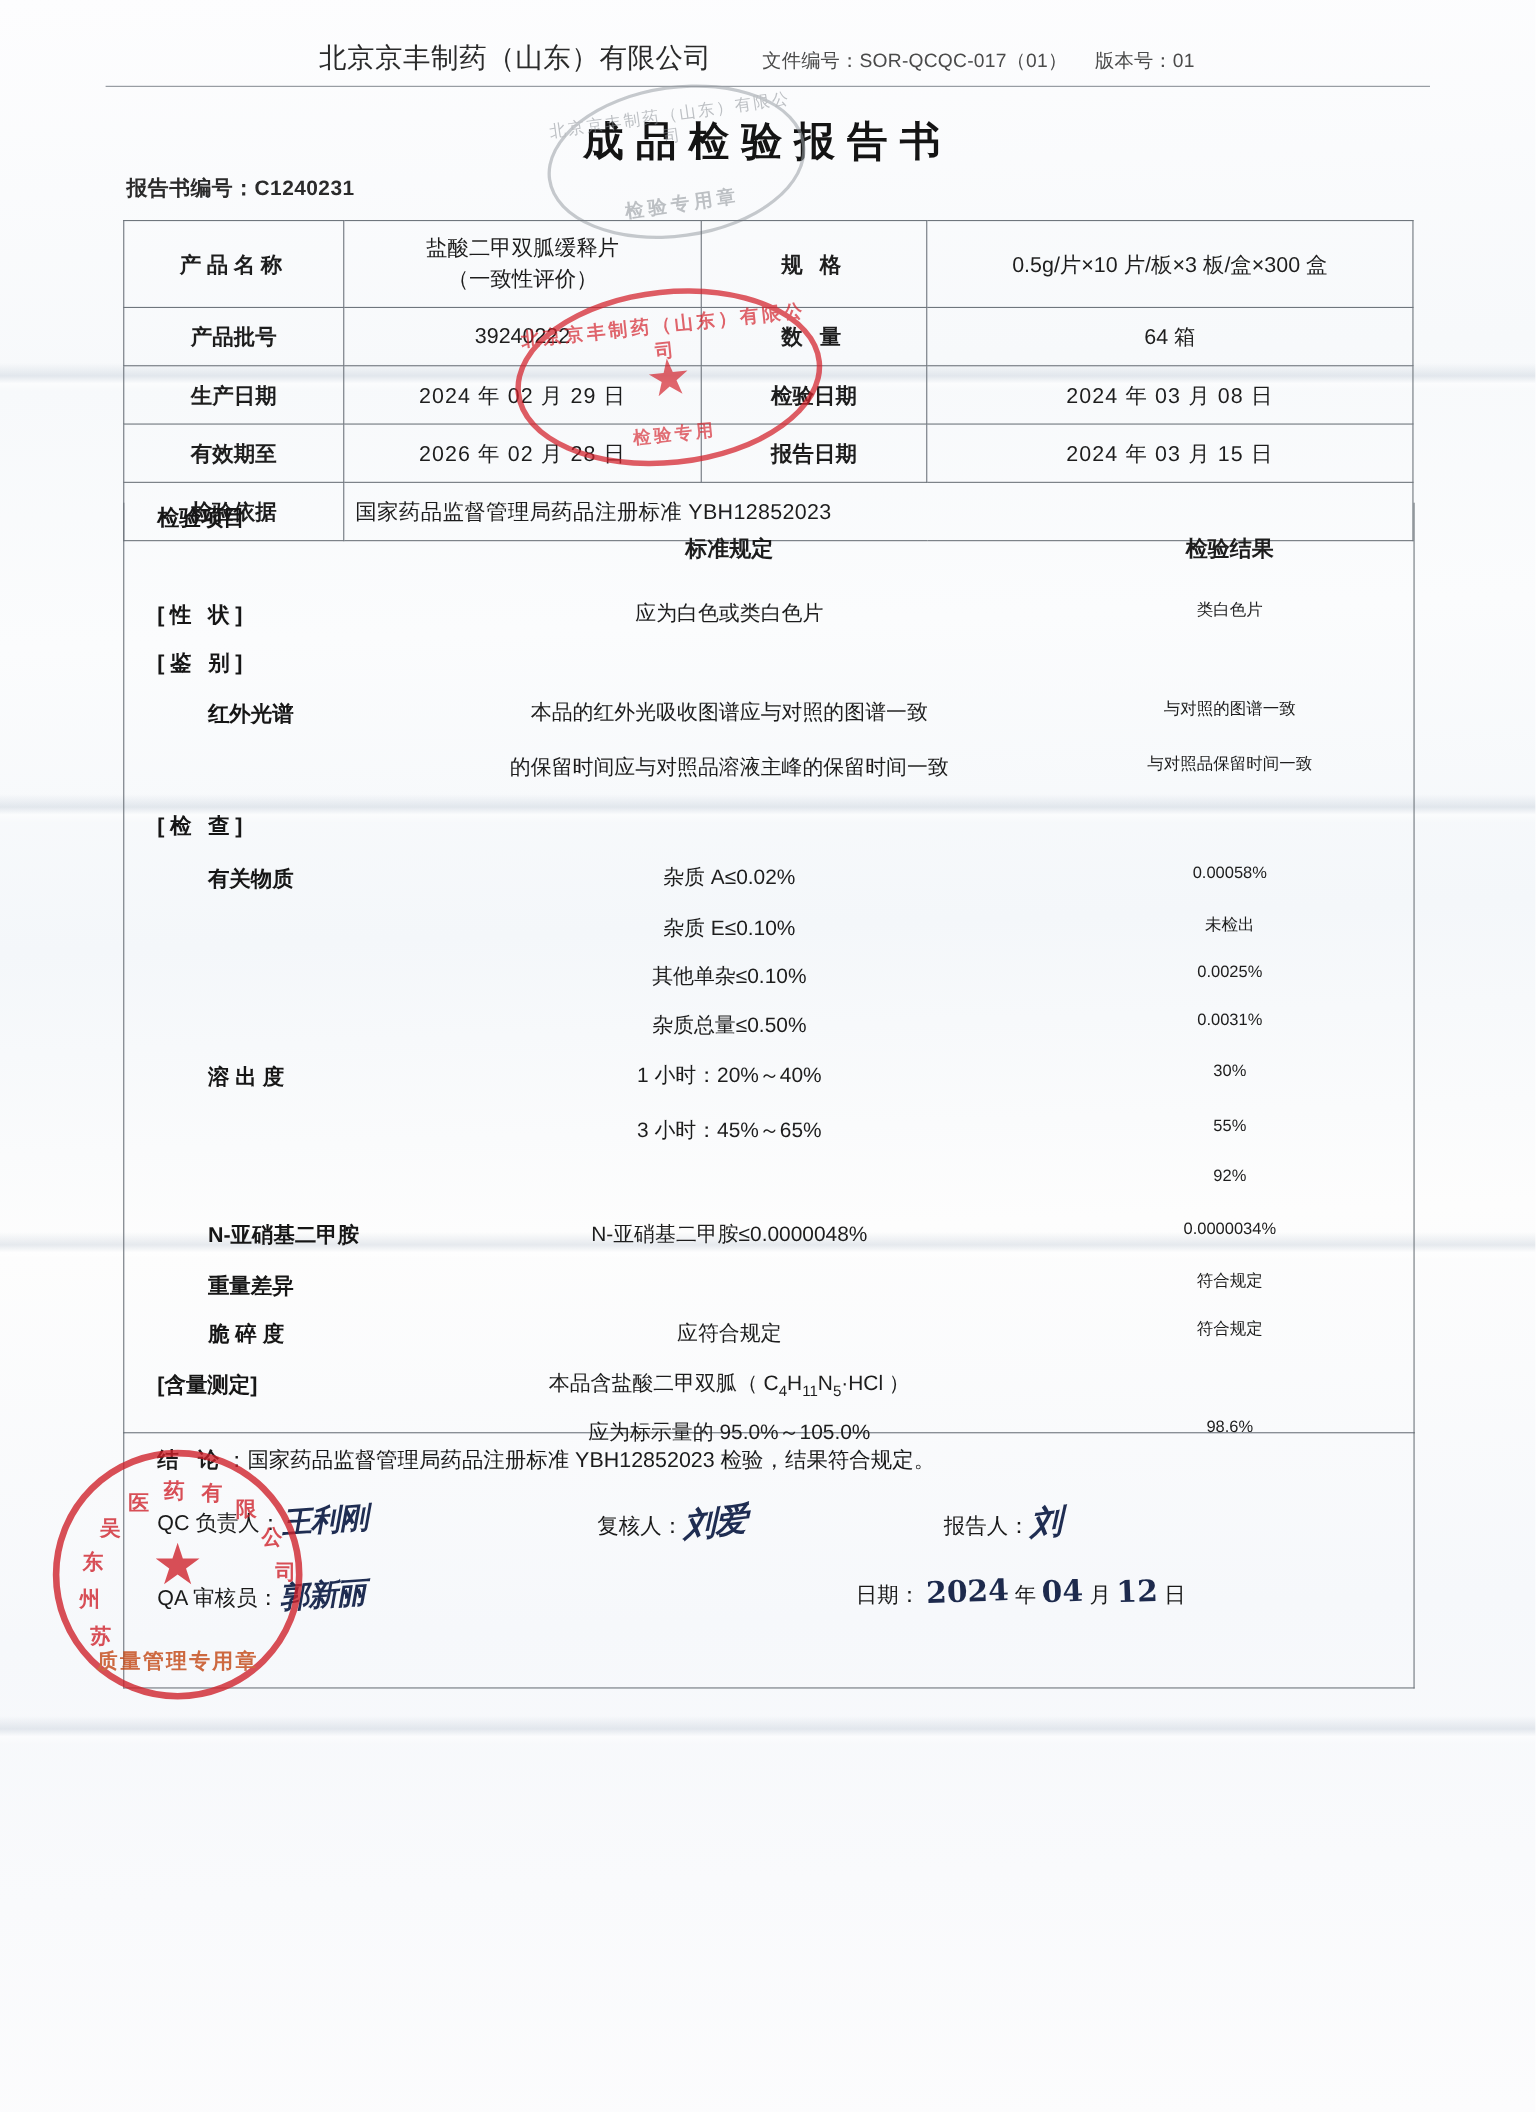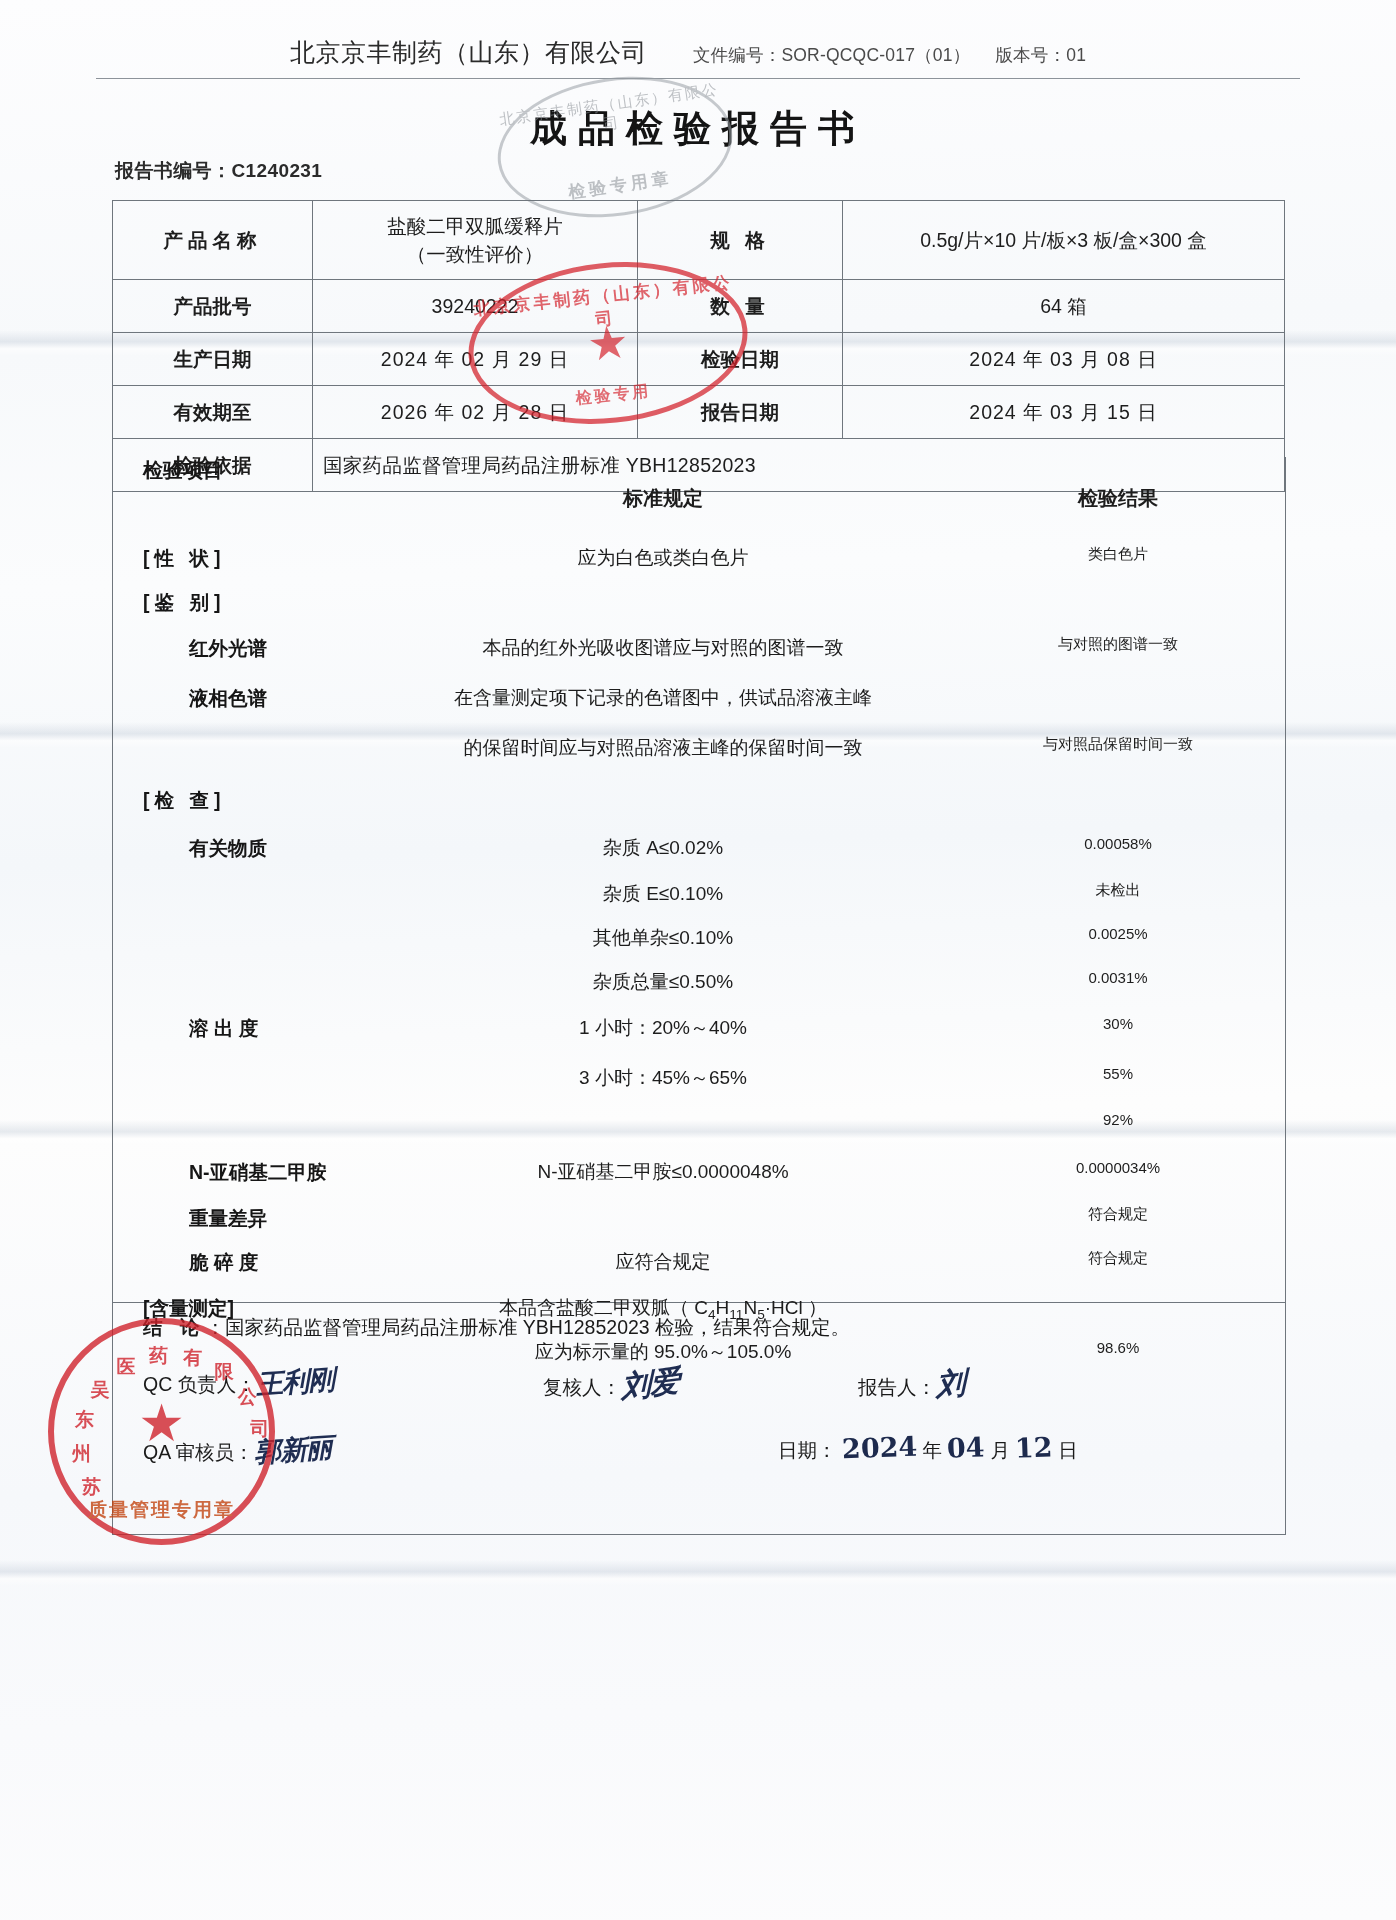--- a/index.html
+++ b/index.html
@@ -255,25 +255,20 @@
     </div>
     <div class="rrow" style="height:46px">
       <div class="c-item reg sp-mid">[鉴  别]</div>
       <div class="c-spec"></div>
       <div class="c-res"></div>
     </div>
     <div class="rrow" style="height:50px">
       <div class="c-item ind br">红外光谱</div>
       <div class="c-spec">本品的红外光吸收图谱应与对照的图谱一致</div>
       <div class="c-res">与对照的图谱一致</div>
-    </div>
-    <div class="rrow" style="height:50px">
-      <div class="c-item ind br">液相色谱</div>
-      <div class="c-spec">在含量测定项下记录的色谱图中，供试品溶液主峰</div>
-      <div class="c-res"></div>
     </div>
     <div class="rrow" style="height:52px">
       <div class="c-item ind br"></div>
       <div class="c-spec">的保留时间应与对照品溶液主峰的保留时间一致</div>
       <div class="c-res">与对照品保留时间一致</div>
     </div>
     <div class="rrow" style="height:48px">
       <div class="c-item reg sp-mid">[检  查]</div>
       <div class="c-spec"></div>
       <div class="c-res"></div>

